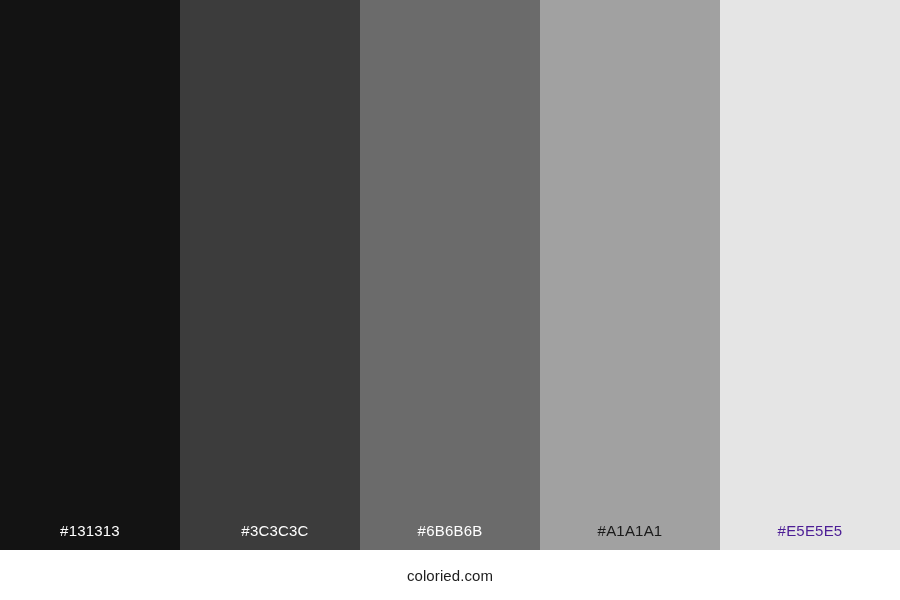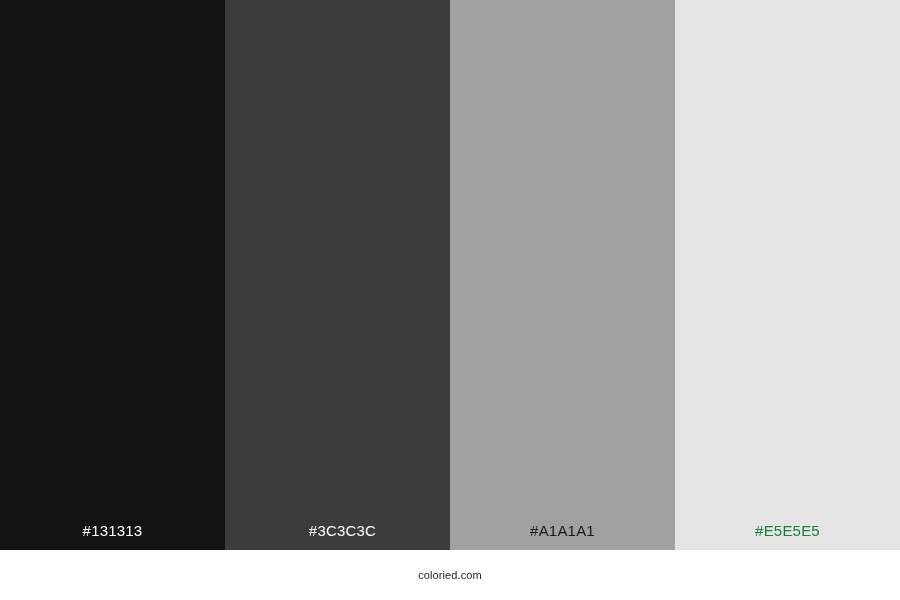--- a/index.html
+++ b/index.html
@@ -63,48 +63,51 @@
     width: 900px;
     height: 50px;
     flex: 0 0 50px;
     background: #ffffff;
     display: flex;
     align-items: center;
     justify-content: center;
   }
 
   .footer-text {
-    font-size: 11px;
+    font-size: 15px;
     line-height: 1;
     color: #1c1c1c;
     letter-spacing: 0.1px;
   }
 </style>
 </head>
 <body>
 
 <div class="palette-page">
 
   <div class="swatch-strip">
 
     <div class="swatch on-dark" style="background-color: rgb(19, 19, 19);">
       <span class="swatch-label" style="color: rgb(255, 255, 255);">#131313</span>
     </div>
 
     <div class="swatch on-dark" style="background-color: rgb(60, 60, 60); padding-left: 10px;">
       <span class="swatch-label" style="color: rgb(255, 255, 255);">#3C3C3C</span>
     </div>
 
+    <div class="swatch on-dark" style="background-color: rgb(107, 107, 107);">
+      <span class="swatch-label" style="color: rgb(255, 255, 255);">#6B6B6B</span>
+    </div>
 
     <div class="swatch on-light" style="background-color: rgb(161, 161, 161);">
       <span class="swatch-label" style="color: rgb(26, 26, 26);">#A1A1A1</span>
     </div>
 
     <div class="swatch on-light" style="background-color: rgb(229, 229, 229);">
-      <span class="swatch-label" style="color: #15803d;">#E5E5E5</span>
+      <span class="swatch-label" style="color: #4c1d95;">#E5E5E5</span>
     </div>
 
   </div>
 
   <div class="footer" style="background-color: rgb(255, 255, 255);">
     <span class="footer-text" style="color: rgb(28, 28, 28);">coloried.com</span>
   </div>
 
 </div>
 

